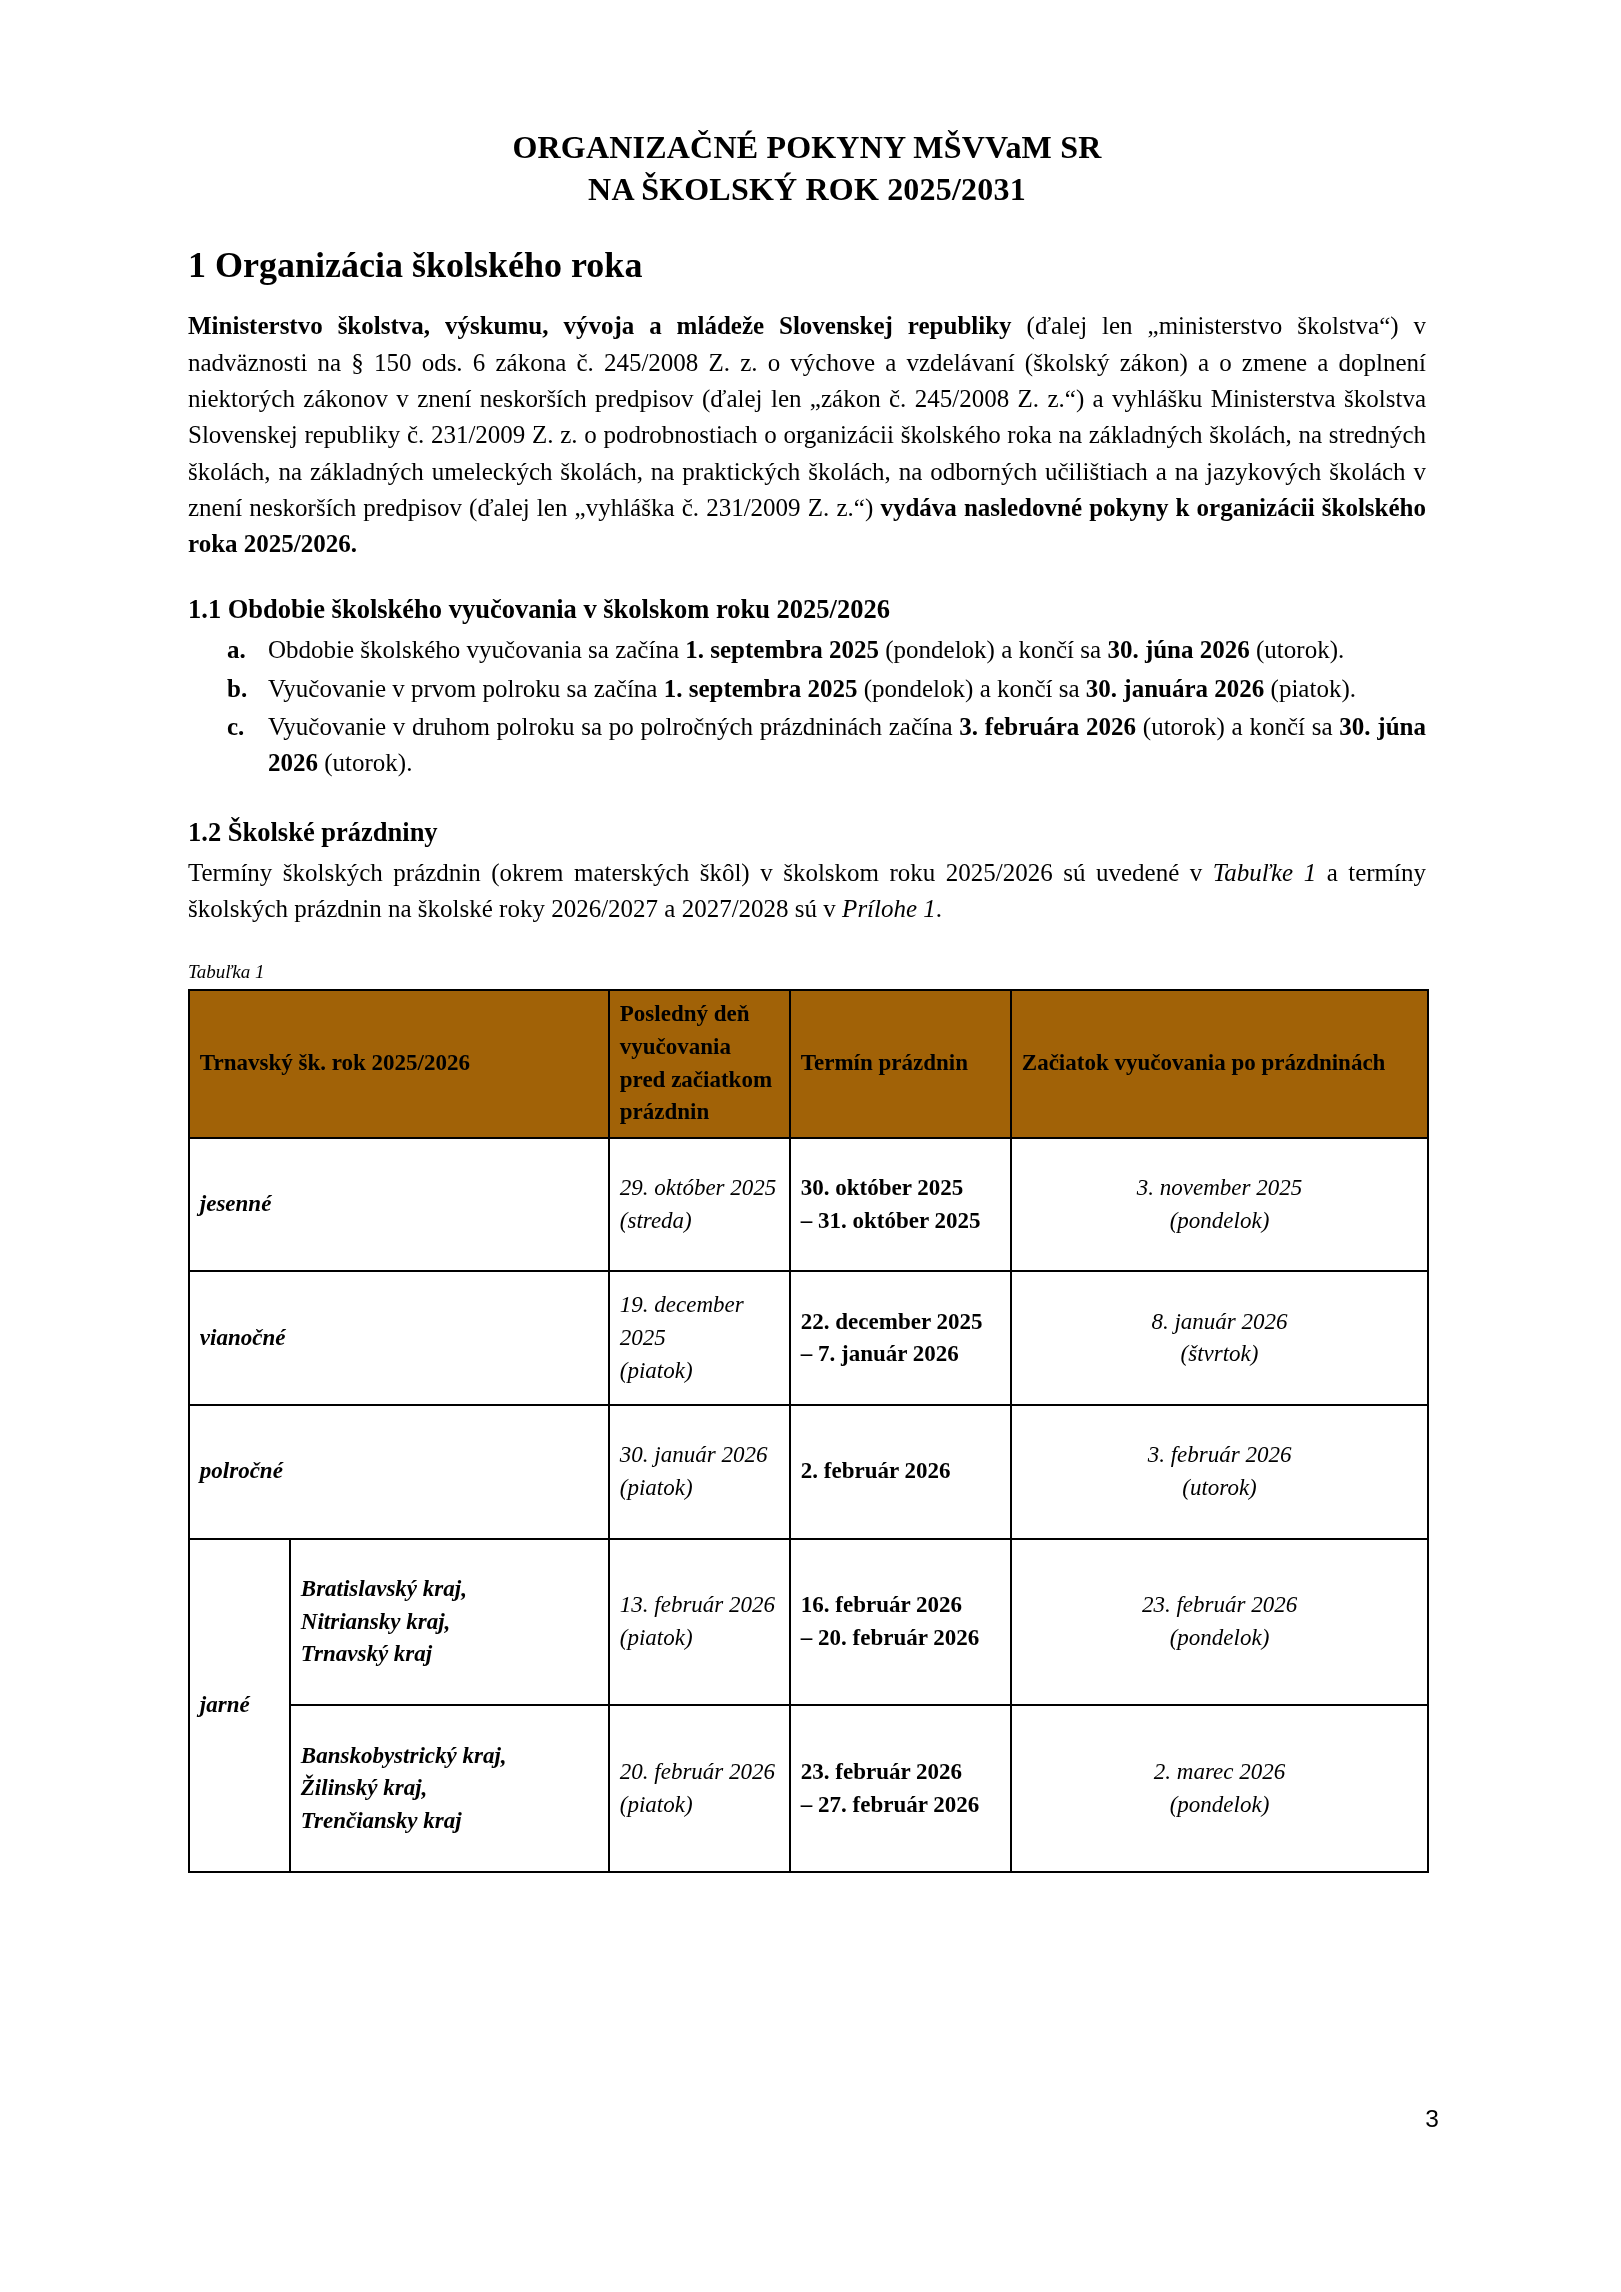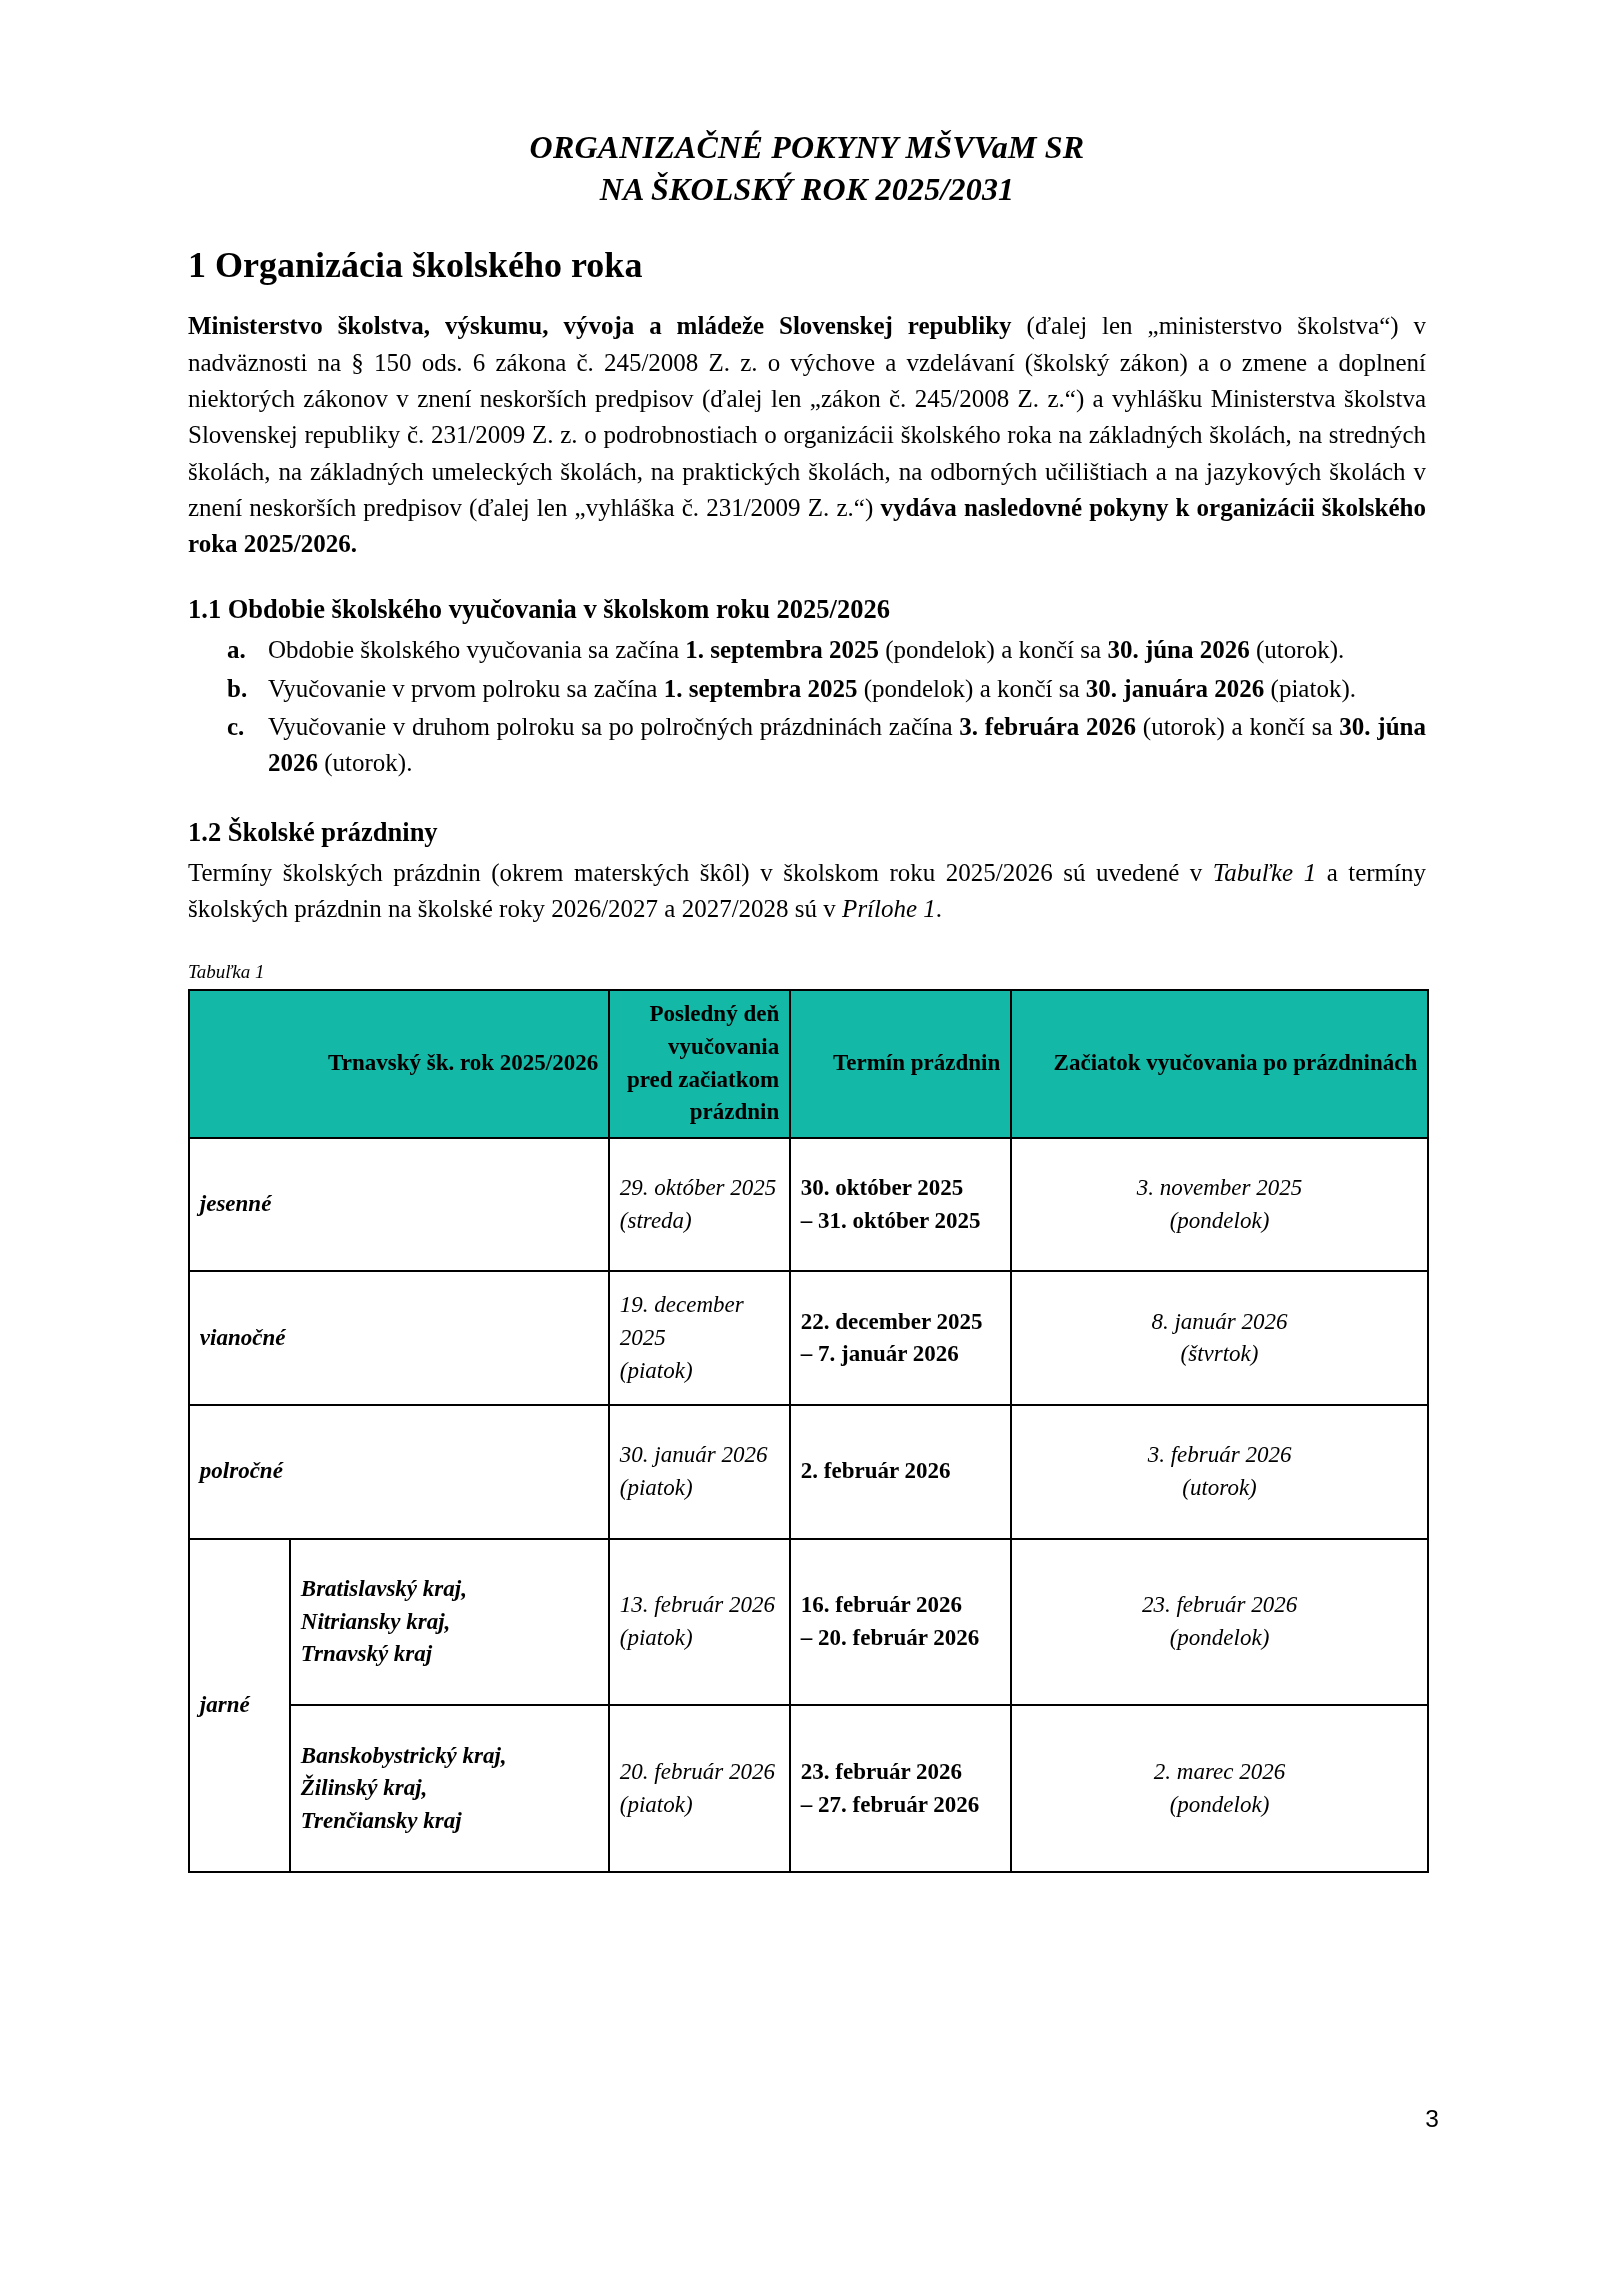--- a/index.html
+++ b/index.html
@@ -32,21 +32,20 @@
   }
 
   
   .doc-title {
     text-align: center;
     font-weight: bold;
     font-size: 32px;
     line-height: 1.30;
     letter-spacing: 0.2px;
     margin: 0 0 33px 0;
-    font-style: italic;
   }
   .doc-title .line { display: block; }
 
   
   h1.sec {
     font-size: 36px;
     font-weight: bold;
     margin: 0 0 20px 0;
     line-height: 1.25;
   }
@@ -108,23 +107,23 @@
     border: 2.9px solid #000;
   }
   table.holidays td, table.holidays th {
     border: 2px solid #000;
     vertical-align: middle;
     padding: 7.8px 9.8px;
     font-size: 23px;
     line-height: 1.42;
   }
   table.holidays thead th {
-    background: #14b8a6;
-    font-weight: bold;
-    text-align: right;
+    background: #a16207;
+    font-weight: bold;
+    text-align: left;
     font-style: normal;
     vertical-align: middle;
   }
   
   col.c-name   { width: 101px; }
   col.c-region { width: 319px; }
   col.c-last   { width: 181px; }
   col.c-term   { width: 221px; }
   col.c-start  { width: 417px; }
 

